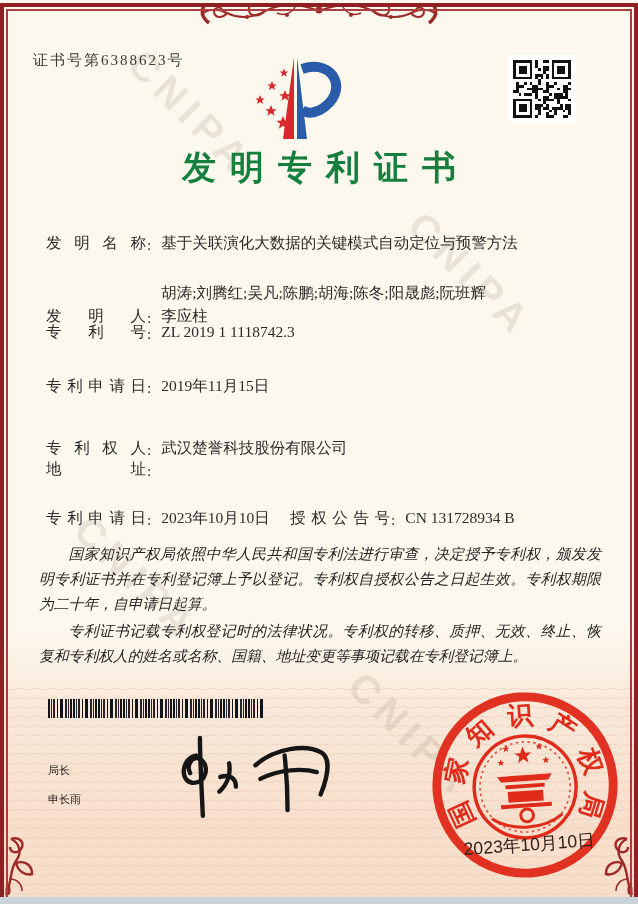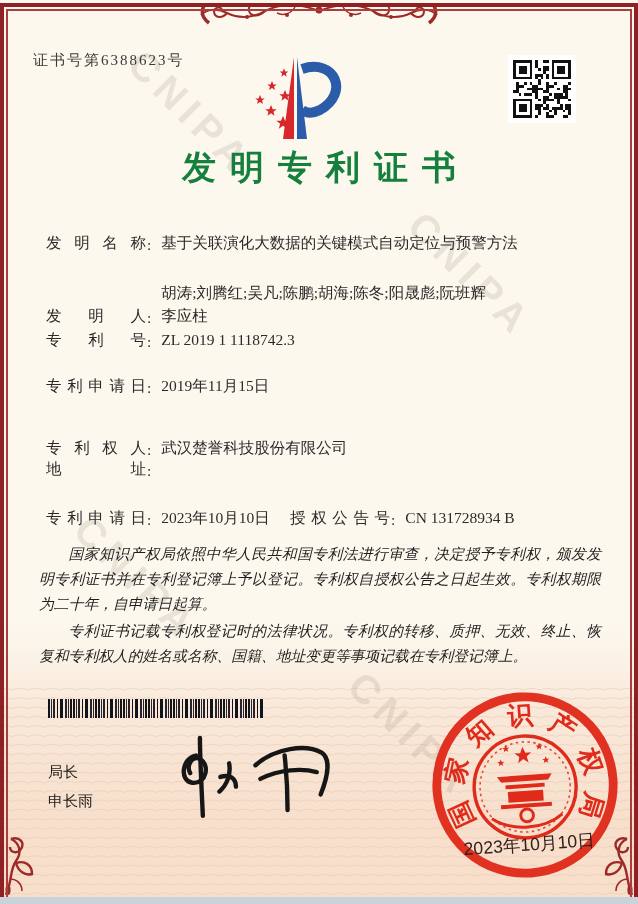--- a/index.html
+++ b/index.html
@@ -20,22 +20,22 @@
   .title{position:absolute;top:145px;left:0;width:100%;text-align:center;
     font-size:34px;font-weight:700;color:#15803d;letter-spacing:14px;text-indent:14px;}
   .f-row{position:absolute;left:46px;font-size:15.5px;color:#2b2b2b;display:flex;align-items:flex-end;}
   .f-label{display:inline-block;width:100px;text-align:justify;text-align-last:justify;flex:0 0 100px;}
   .f-colon{margin:0 10px 0 1px;}
   .f-value{white-space:pre-line;max-width:440px;line-height:23px;}
   .paras{position:absolute;left:37px;top:540px;width:566px;}
   .paras p{margin:2px;font-size:14.8px;font-style:italic;line-height:25px;color:#1e1e1e;
     text-indent:2em;text-align:justify;}
   .barcode{position:absolute;left:48px;top:699px;}
-  .director{position:absolute;left:48px;top:757px;font-family:Liberation Sans, sans-serif;
-    font-size:15px;color:#1c1c1c;line-height:29px;}
+  .director{position:absolute;left:48px;top:757px;font-family:Liberation Mono, monospace;
+    font-size:11px;color:#1c1c1c;line-height:29px;}
   .signature{position:absolute;left:160px;top:726px;}
   .seal{position:absolute;left:427px;top:687px;transform:rotate(-4deg);}
   .orn-top{position:absolute;left:199px;top:0;}
   .orn-bl{position:absolute;left:2px;bottom:0;}
   .orn-br{position:absolute;right:2px;bottom:0;transform:scaleX(-1);}
 </style>
 </head>
 <body>
 
 <div class="cert">
@@ -229,21 +229,21 @@
     <span class="f-label">发明名称</span>
       <span class="f-colon">:</span>
     <span class="f-value">基于关联演化大数据的关键模式自动定位与预警方法</span>
   </div>
   <div class="f-row" style="top:281px">
     <span class="f-label">发明人</span>
       <span class="f-colon">:</span>
     <span class="f-value">胡涛;刘腾红;吴凡;陈鹏;胡海;陈冬;阳晟彪;阮班辉
 李应柱</span>
   </div>
-  <div class="f-row" style="top:328px">
+  <div class="f-row" style="top:320px">
     <span class="f-label">专利号</span>
       <span class="f-colon">:</span>
     <span class="f-value">ZL 2019 1 1118742.3</span>
   </div>
   <div class="f-row" style="top:374px">
     <span class="f-label">专利申请日</span>
       <span class="f-colon">:</span>
     <span class="f-value">2019年11月15日</span>
   </div>
   <div class="f-row" style="top:436px">

